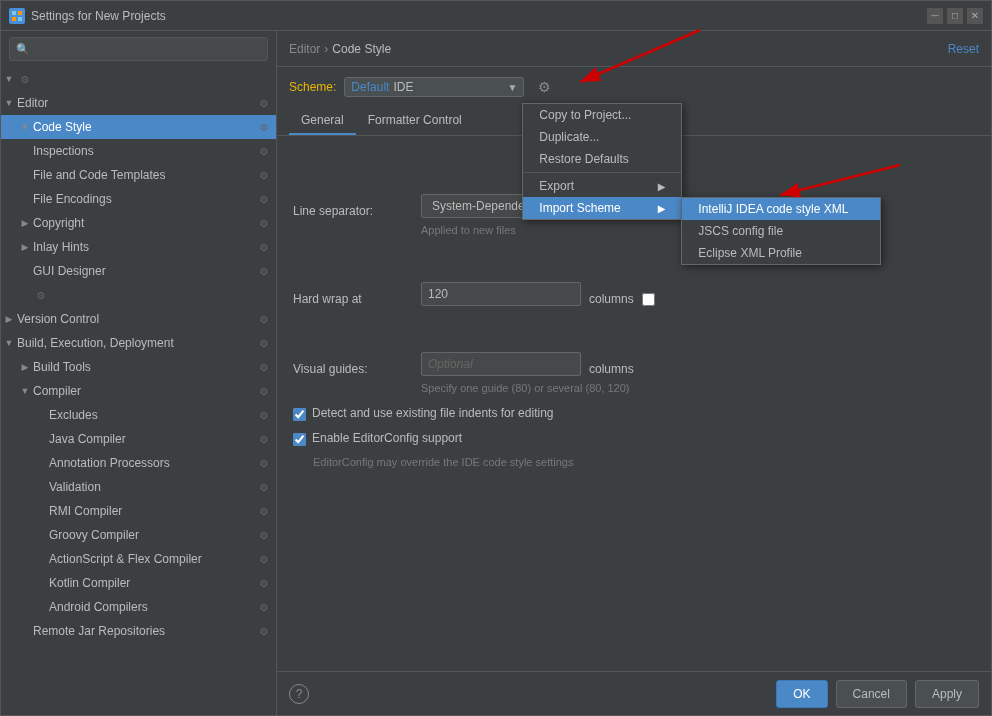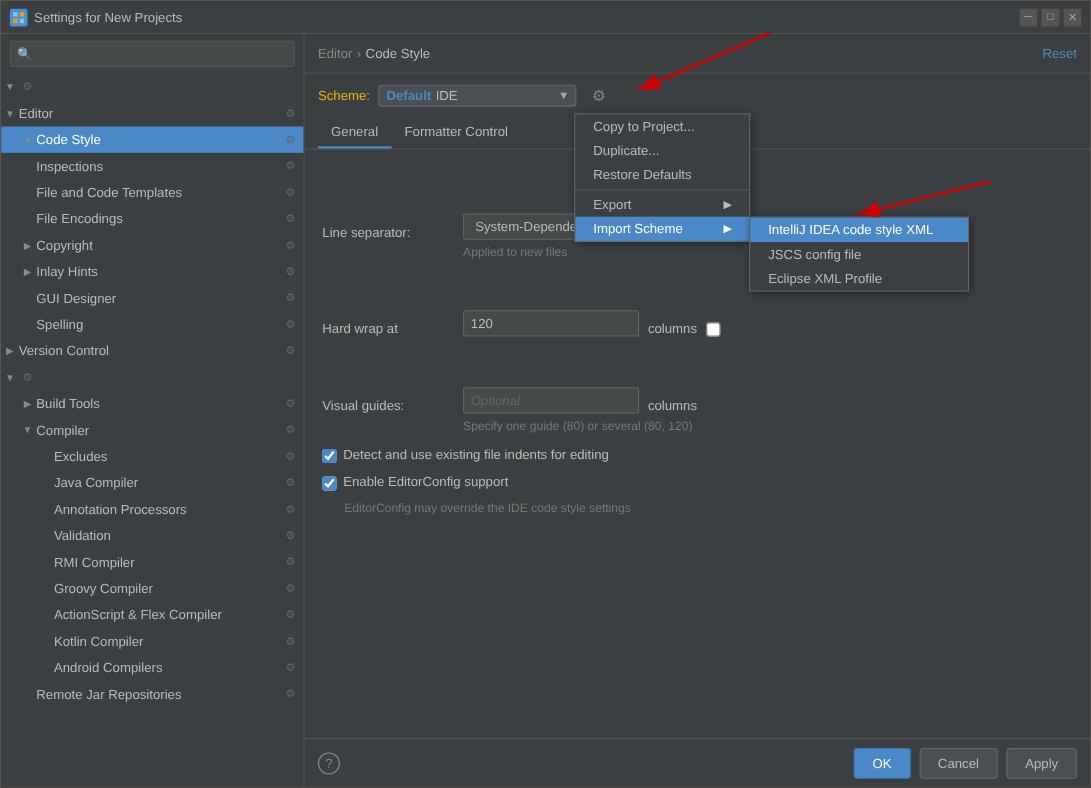--- a/index.html
+++ b/index.html
@@ -379,30 +379,30 @@
             <span class="item-label">Inlay Hints</span>
             <span class="item-settings-icon">⚙</span>
           </div>
           <div class="tree-item indent-1">
             <span class="expand-icon"></span>
             <span class="item-label">GUI Designer</span>
             <span class="item-settings-icon">⚙</span>
           </div>
           <div class="tree-item indent-1">
             <span class="expand-icon"></span>
-            <span class="item-label">Spelling</span>
             <span class="item-settings-icon">⚙</span>
           </div>
           <div class="tree-item">
             <span class="expand-icon">▶</span>
             <span class="item-label">Version Control</span>
             <span class="item-settings-icon">⚙</span>
           </div>
           <div class="tree-item">
             <span class="expand-icon">▼</span>
+            <span class="item-label">Build, Execution, Deployment</span>
             <span class="item-settings-icon">⚙</span>
           </div>
           <div class="tree-item indent-1">
             <span class="expand-icon">▶</span>
             <span class="item-label">Build Tools</span>
             <span class="item-settings-icon">⚙</span>
           </div>
           <div class="tree-item indent-1">
             <span class="expand-icon">▼</span>
             <span class="item-label">Compiler</span>
@@ -468,21 +468,21 @@
           <span>Editor</span>
           <span>›</span>
           <span class="current">Code Style</span>
         </div>
         <button class="reset-btn">Reset</button>
       </div>
 
       <div class="scheme-row">
         <span class="scheme-label">Scheme:</span>
         <div style="background:#4a5052;border:1px solid #666;border-radius:3px;padding:2px 6px;width:180px;display:flex;align-items:center;justify-content:space-between;cursor:pointer;">
-          <span style="color:#4a88c7;font-weight:bold;font-size:12px;">Default</span>
+          <span style="color:#4a88c7;font-weight:normal;font-size:12px;">Default</span>
           <span style="color:#bbbbbb;font-size:12px;margin-left:4px;">IDE</span>
           <span style="flex:1"></span>
           <span style="color:#aaa;font-size:10px;">▼</span>
         </div>
 
         <div class="dropdown-wrapper">
           <button class="gear-btn">⚙</button>
 
           <div class="dropdown-menu">
             <div class="dropdown-item">

